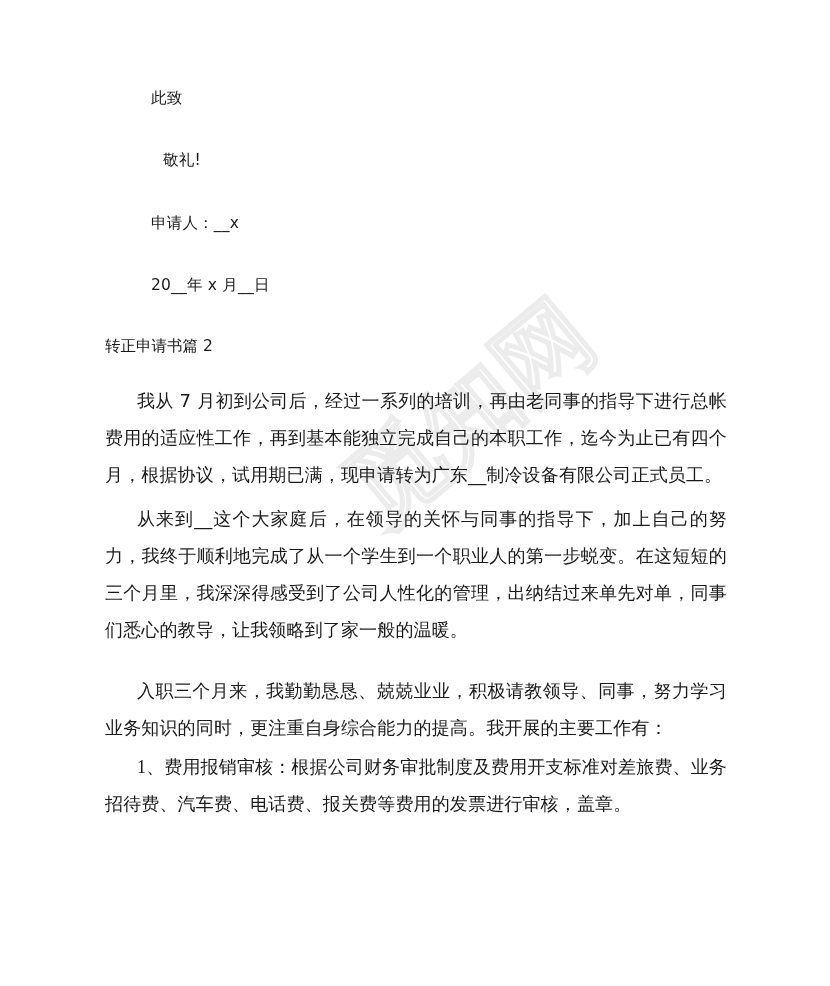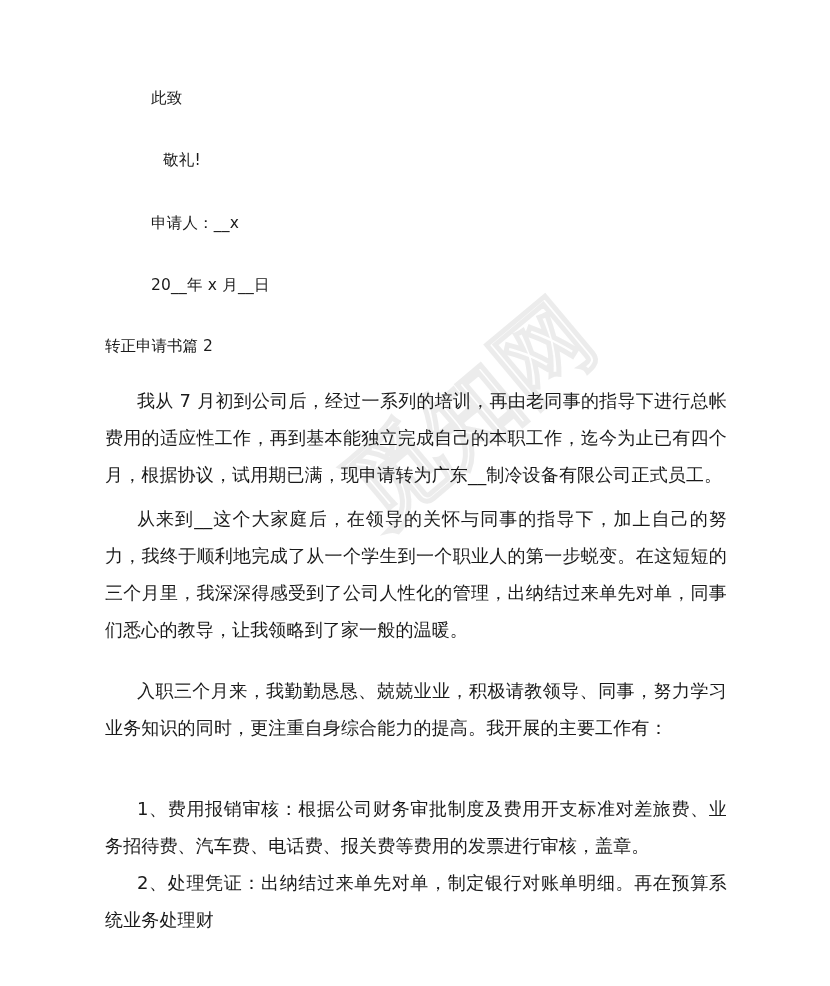--- a/index.html
+++ b/index.html
@@ -40,16 +40,15 @@
   <div class="line" style="top:88px;">此致</div>
   <div class="line" style="top:150px;margin-left:12px;">敬礼!</div>
   <div class="line" style="top:213px;">申请人：__x</div>
   <div class="line" style="top:275px;">20__年 x 月__日</div>
 
   <div class="heading">转正申请书篇 2</div>
 
   <div class="para" style="top:382px;">我从 7 月初到公司后，经过一系列的培训，再由老同事的指导下进行总帐费用的适应性工作，再到基本能独立完成自己的本职工作，迄今为止已有四个月，根据协议，试用期已满，现申请转为广东__制冷设备有限公司正式员工。</div>
   <div class="para" style="top:500px;">从来到__这个大家庭后，在领导的关怀与同事的指导下，加上自己的努力，我终于顺利地完成了从一个学生到一个职业人的第一步蜕变。在这短短的三个月里，我深深得感受到了公司人性化的管理，出纳结过来单先对单，同事们悉心的教导，让我领略到了家一般的温暖。</div>
   <div class="para" style="top:672px;">入职三个月来，我勤勤恳恳、兢兢业业，积极请教领导、同事，努力学习业务知识的同时，更注重自身综合能力的提高。我开展的主要工作有：</div>
-  <div class="para" style="top:790px;">1、费用报销审核：根据公司财务审批制度及费用开支标准对差旅费、业务招待费、汽车费、电话费、报关费等费用的发票进行审核，盖章。</div>
-  <div class="para" style="top:864px;">2、处理凭证：出纳结过来单先对单，制定银行对账单明细。再在预算系统业务处理财</div>
+  <div class="para" style="top:749px;font-family:Liberation Serif, serif;">1、费用报销审核：根据公司财务审批制度及费用开支标准对差旅费、业务招待费、汽车费、电话费、报关费等费用的发票进行审核，盖章。</div>
 
 </div>
 
 </body></html>

